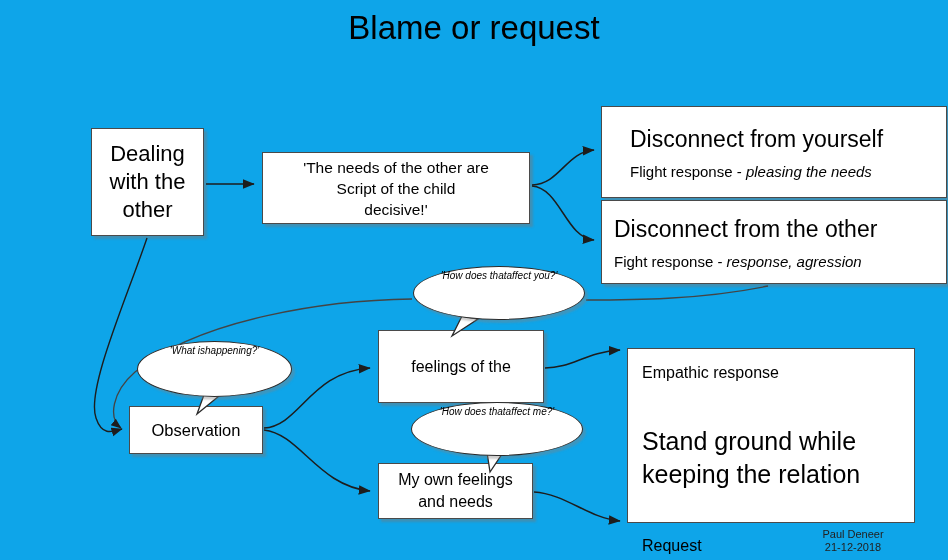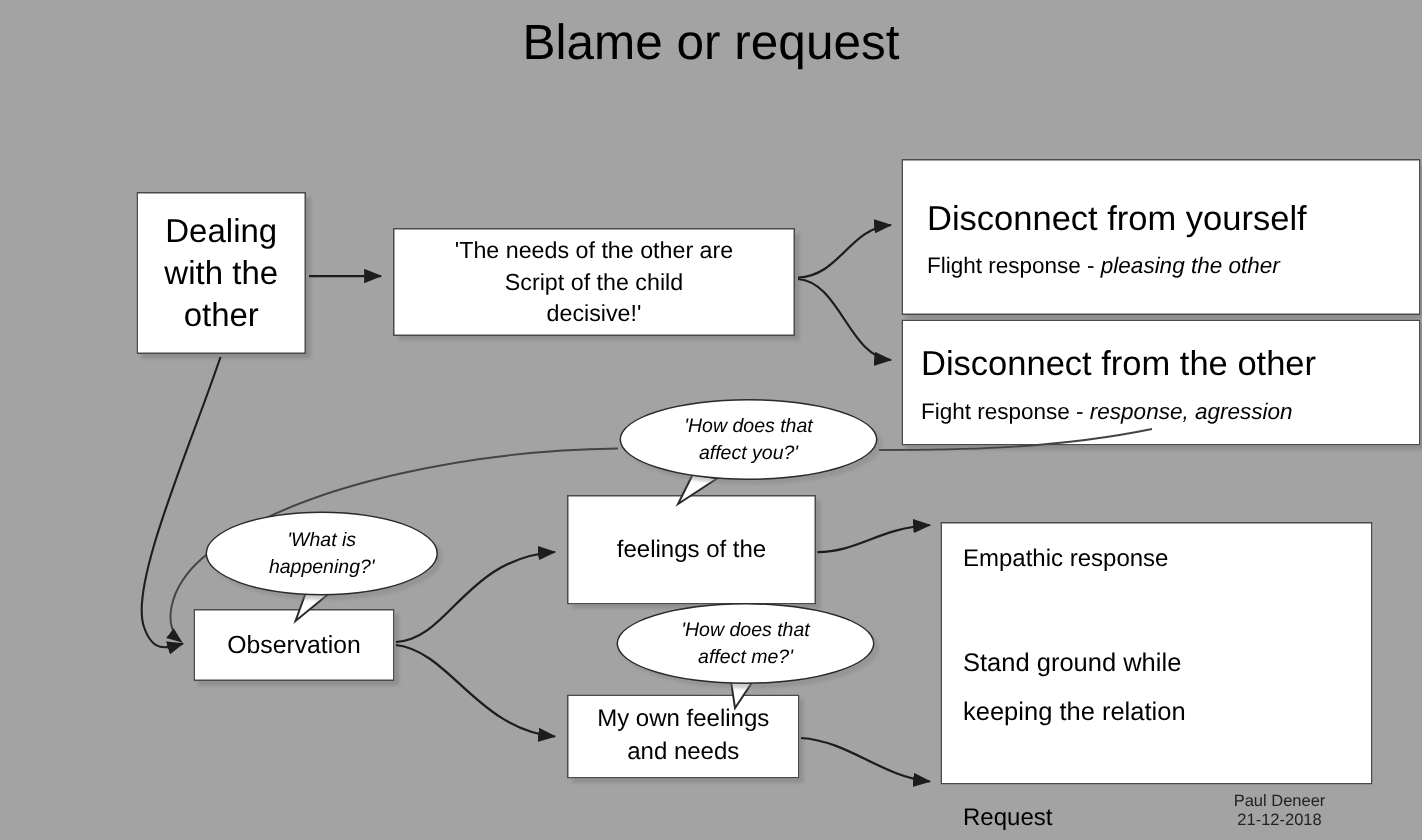--- a/index.html
+++ b/index.html
@@ -8,21 +8,21 @@
     background: #ffffff;
   }
   body {
     font-family: "Liberation Sans", sans-serif;
     color: #000000;
   }
   #canvas {
     position: relative;
     width: 948px;
     height: 560px;
-    background: #a3a3a3;
+    background: #0ea5e9;
     overflow: hidden;
   }
   
   #title {
     position: absolute;
     left: 0;
     top: 8px;
     width: 948px;
     text-align: center;
     font-size: 33px;
@@ -51,31 +51,30 @@
   
   #box-dealing {
     left: 91px; top: 128px; width: 113px; height: 108px;
     font-size: 22px; line-height: 28px; text-align: center;
   }
   #box-script {
     left: 262px; top: 152px; width: 268px; height: 72px;
     font-size: 15.5px; line-height: 21px;
   }
   #box-disc-yourself {
-    left: 601px; top: 106px; width: 346px; height: 104px;
+    left: 601px; top: 106px; width: 346px; height: 92px;
     align-items: stretch; justify-content: center;
-    padding: 6px 10px 6px 16px;
+    padding: 6px 10px 6px 28px;
     text-align: left;
   }
   #box-disc-other {
     left: 601px; top: 200px; width: 346px; height: 84px;
     align-items: stretch; justify-content: center;
     padding: 6px 10px 6px 12px;
     text-align: left;
-    margin-top: 13px;
   }
   .disc-head {
     font-size: 23px;
     line-height: 30px;
     margin-bottom: 8px;
   }
   .disc-sub {
     font-size: 15px;
     line-height: 19px;
   }
@@ -98,40 +97,40 @@
     align-items: stretch; justify-content: flex-start;
     text-align: left;
     padding: 13px 14px 10px 14px;
     gap: 24px;
   }
   .sg-small {
     font-size: 16px;
     line-height: 22px;
   }
   .sg-big {
-    font-size: 17px;
+    font-size: 25px;
     line-height: 33px;
     margin-top: 17px;
     margin-bottom: 20px;
   }
 
   
   .bubble {
     position: absolute;
     background: #ffffff;
     border: 1.4px solid #2a2a2a;
     border-radius: 50% / 50%;
     box-sizing: border-box;
     display: flex;
-    flex-direction: column;
+    flex-direction: row;
     justify-content: center;
-    align-items: center;
+    align-items: flex-start;
     text-align: center;
     font-style: italic;
-    font-size: 13px;
+    font-size: 10px;
     line-height: 18px;
     box-shadow: 3px 3px 2px rgba(130,130,130,0.4);
     z-index: 5;
   }
   #bub-affect-you {
     left: 413px; top: 266px; width: 172px; height: 54px;
   }
   #bub-what-happening {
     left: 137px; top: 341px; width: 155px; height: 56px;
   }
@@ -203,21 +202,21 @@
   </div>
 
   <div class="box" id="box-script">
     <span class="line">'The needs of the other are</span>
     <span class="line">Script of the child</span>
     <span class="line">decisive!'</span>
   </div>
 
   <div class="box" id="box-disc-yourself">
     <span class="disc-head">Disconnect from yourself</span>
-    <span class="disc-sub"><span>Flight response - </span><em>pleasing the other</em></span>
+    <span class="disc-sub"><span>Flight response - </span><em>pleasing the needs</em></span>
   </div>
 
   <div class="box" id="box-disc-other">
     <span class="disc-head">Disconnect from the other</span>
     <span class="disc-sub"><span>Fight response - </span><em>response, agression</em></span>
   </div>
 
   <div class="box" id="box-observation">
     <span class="line">Observation</span>
   </div>

